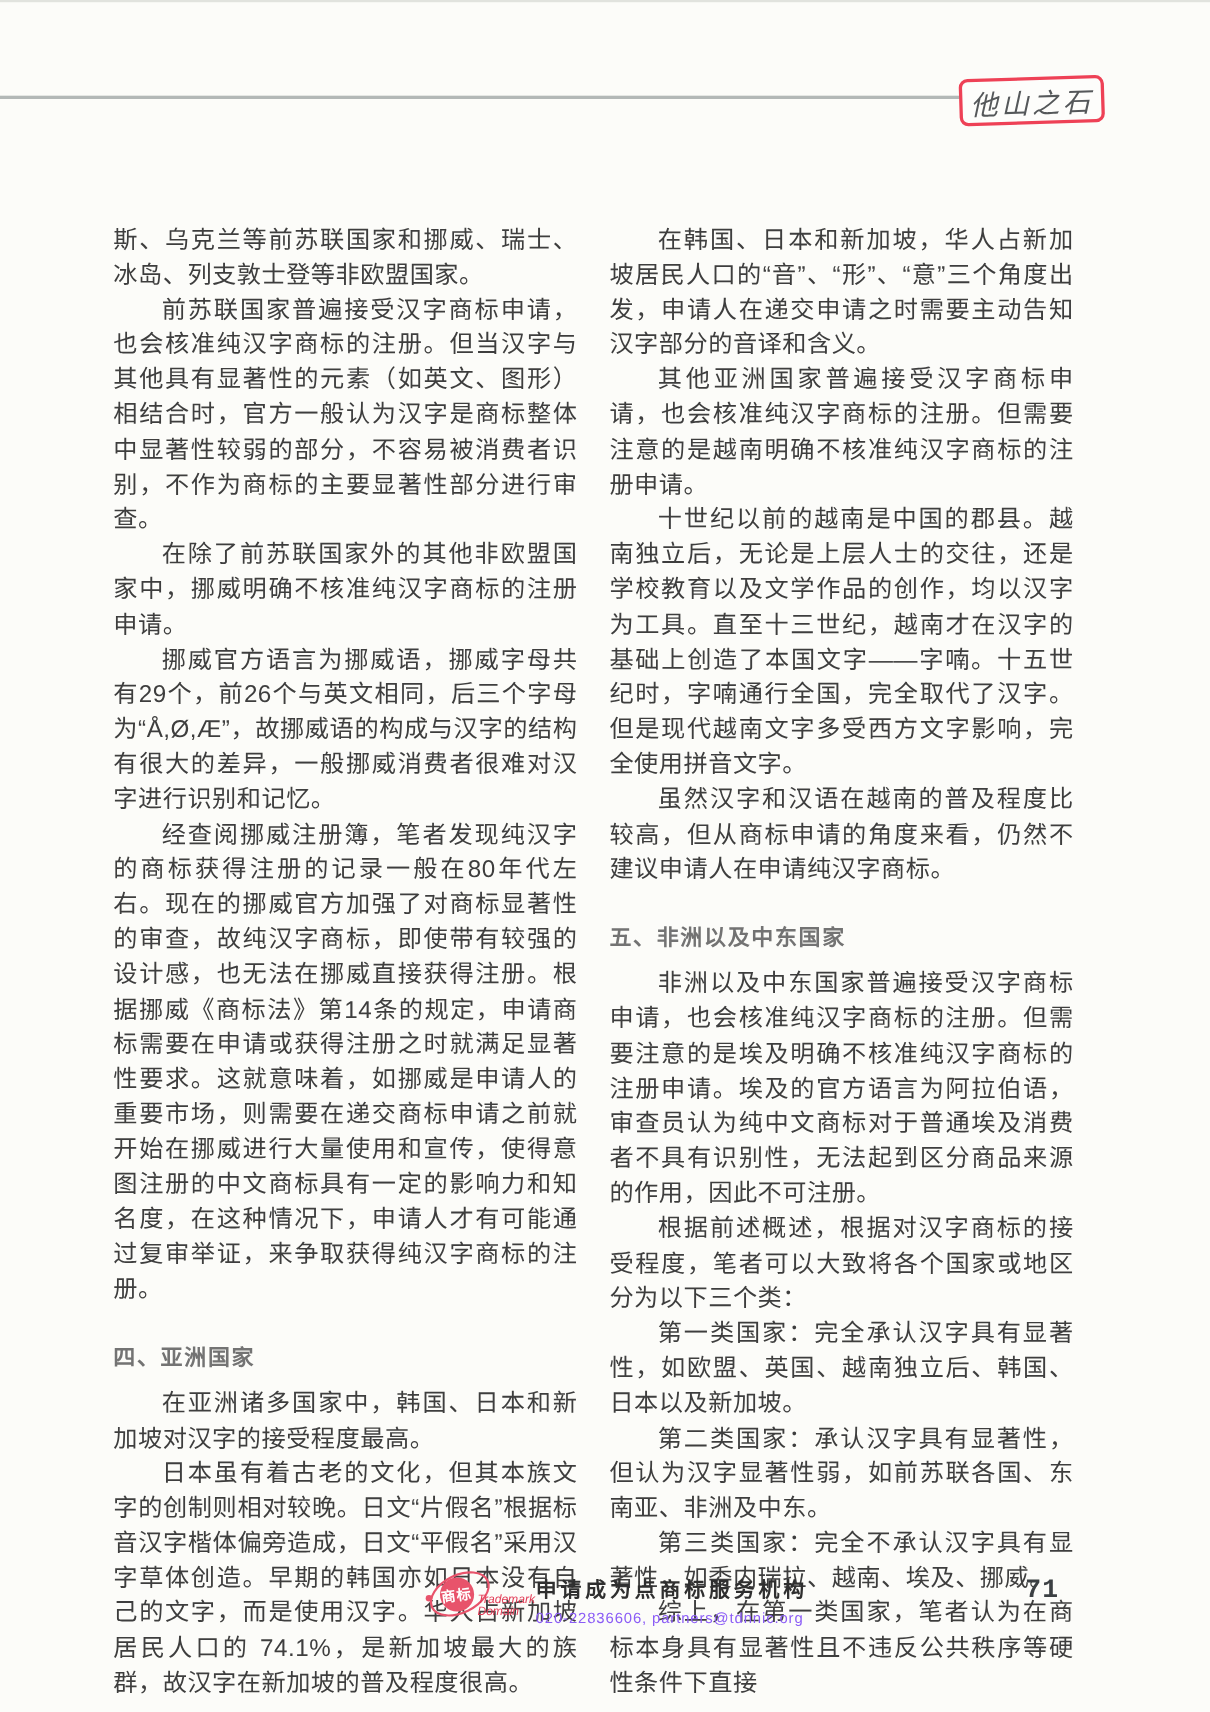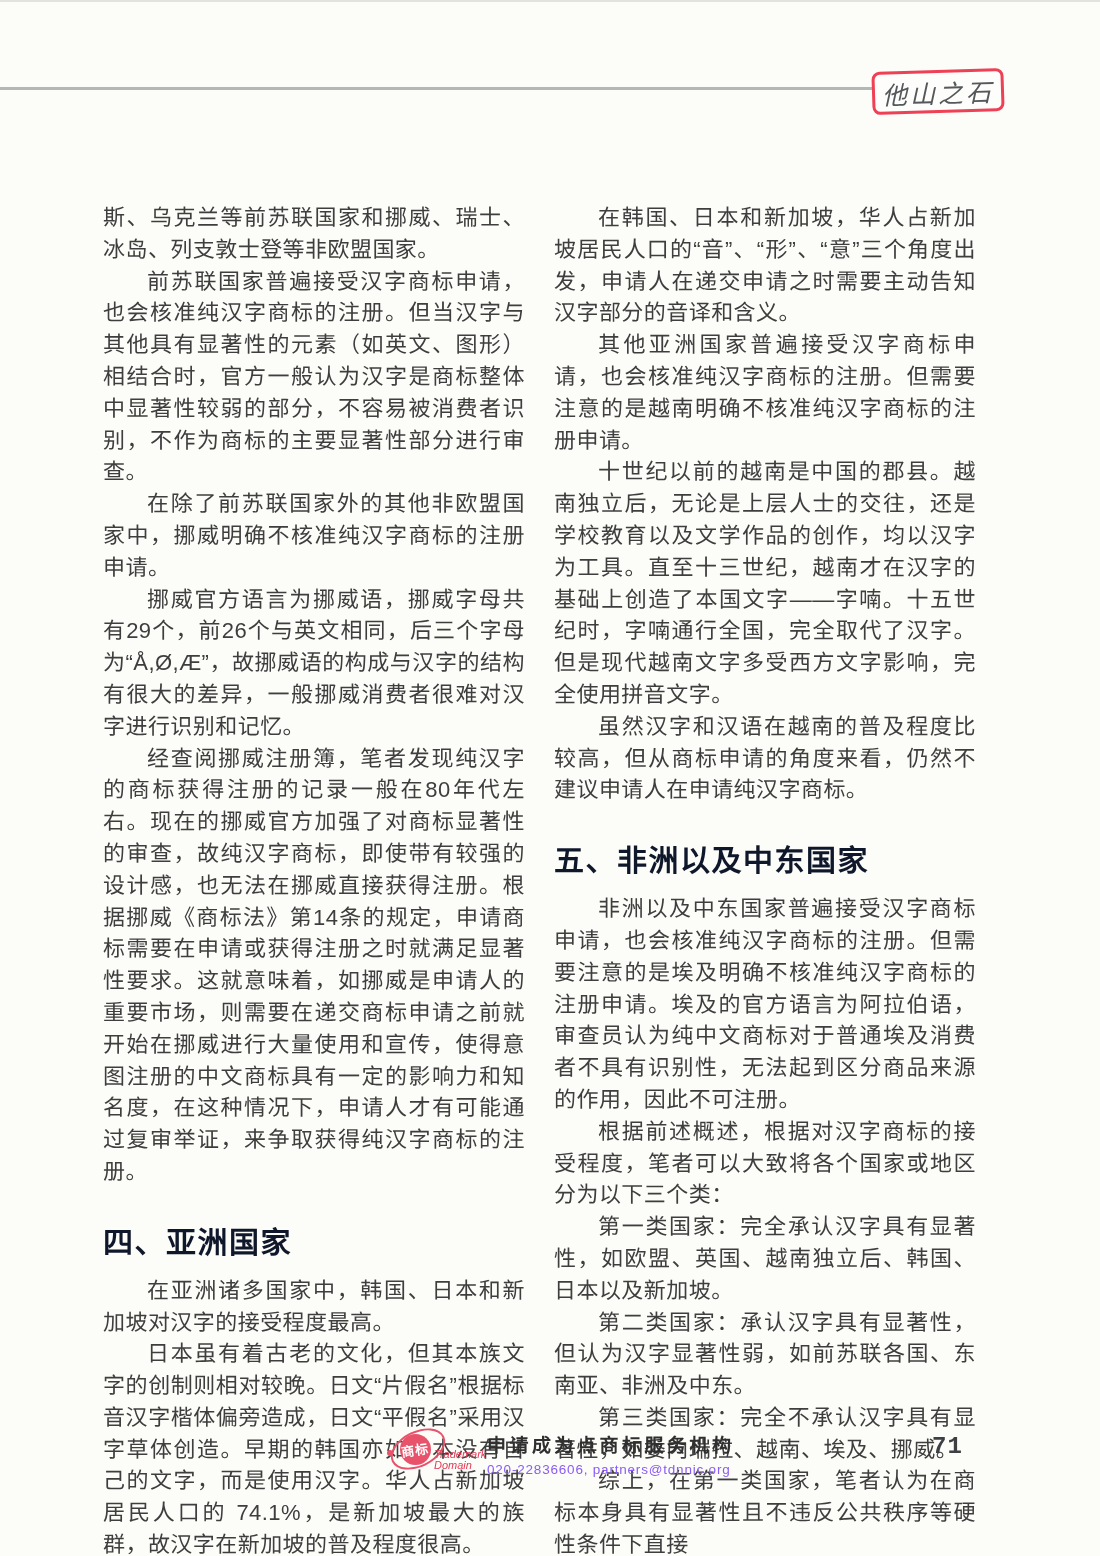--- a/index.html
+++ b/index.html
@@ -63,23 +63,23 @@
     font-size: 22px;
     line-height: 31.8px;
     text-align: justify;
     text-indent: 2em;
     color: #3e3e3e;
     letter-spacing: 0.45px;
   }
   .para-group.cont > .para:first-child { text-indent: 0; }
   .section-heading {
     margin: 30px 0 13px 0;
-    font-size: 30px;
-    font-weight: bold;
-    color: #0f172a;
+    font-size: 20px;
+    font-weight: bold;
+    color: #737373;
     letter-spacing: 1.5px;
   }
   
   .footer-logo {
     position: absolute;
     left: 388px; top: 1427px;
     width: 96px; height: 48px;
   }
   .logo-dot {
     position: absolute;

